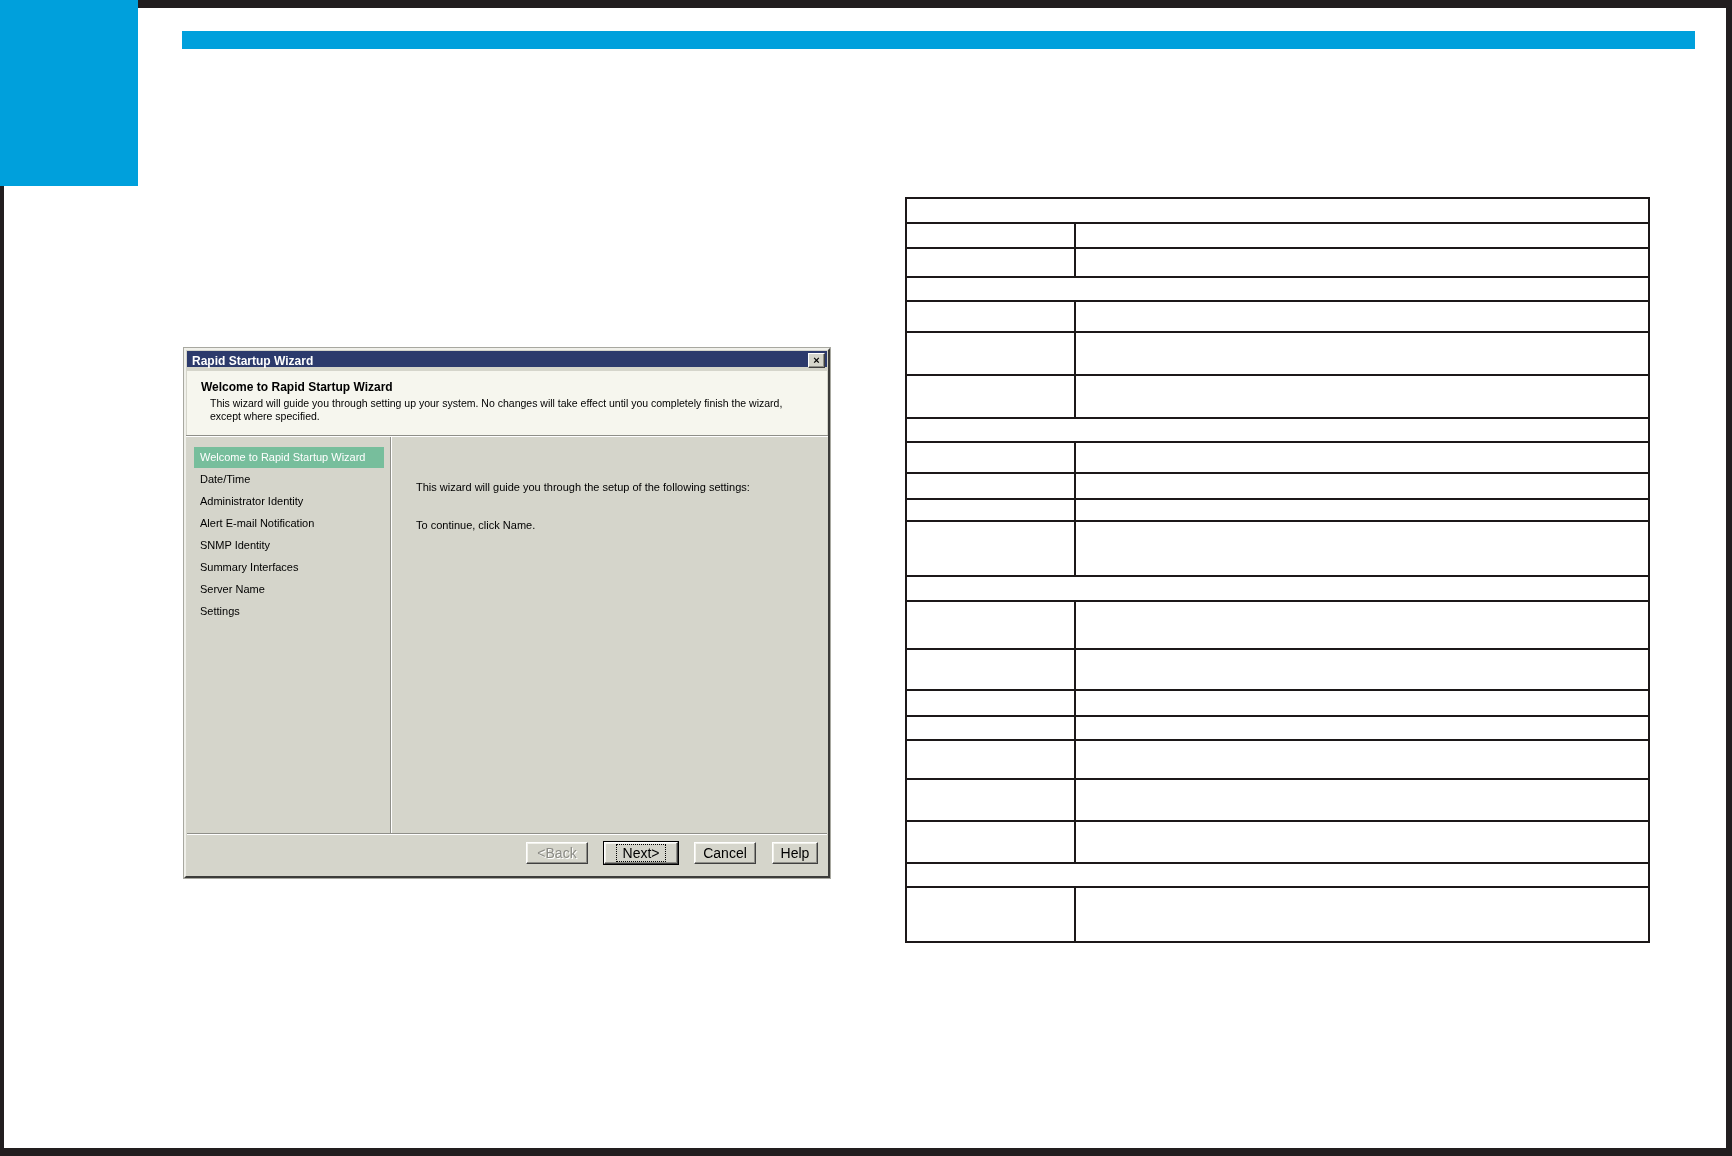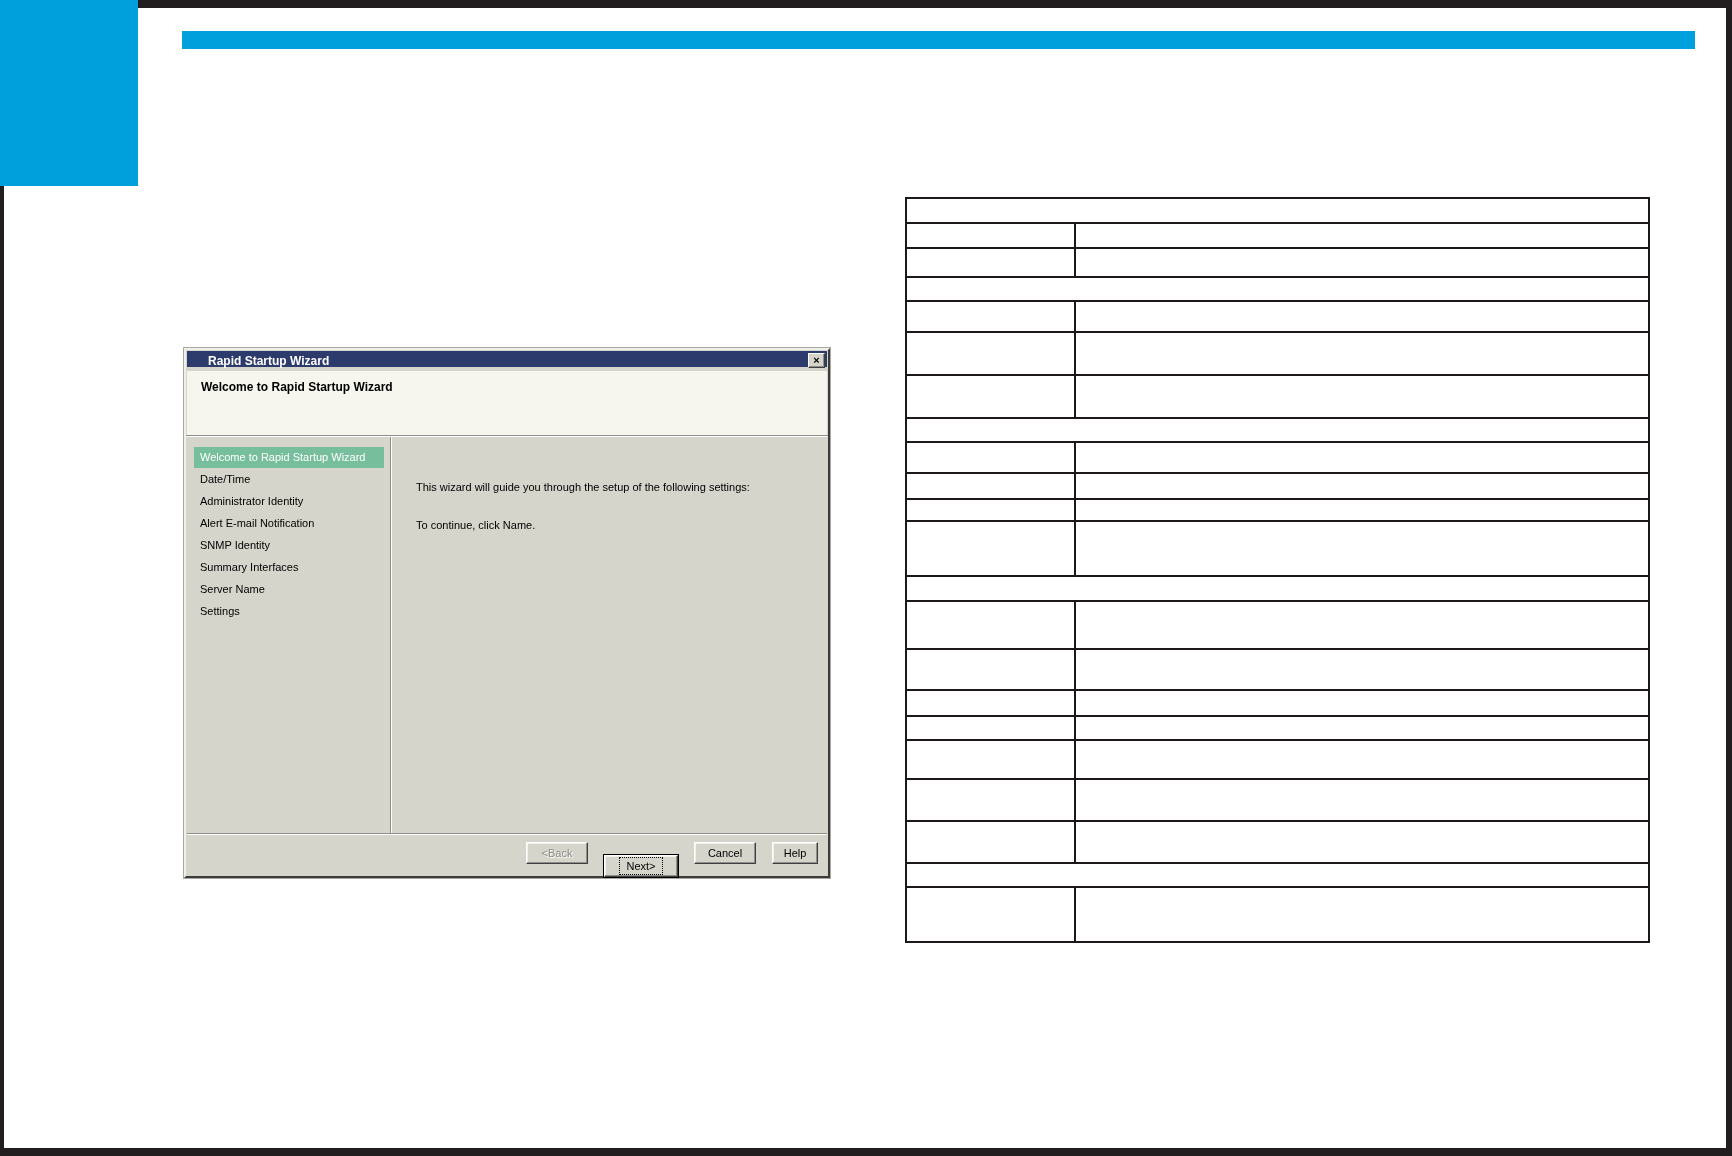--- a/index.html
+++ b/index.html
@@ -16,21 +16,21 @@
   #corner-block { position:absolute; left:0; top:0; width:138px; height:186px; background:var(--blue,#00A0DC); z-index:2; }
   #accent-bar   { position:absolute; left:182px; top:31px; width:1513px; height:18px; background:var(--blue,#00A0DC); }
 
   
   #wizard { position:absolute; left:184px; top:348px; width:646px; height:530px;
             background:var(--face,#D5D5CB); border:2px solid;
             border-color:#F0F0EA #3C3C3A #3C3C3A #F0F0EA;
             box-shadow:0 0 0 1px #A8A8A0; font-size:11px; color:#000; }
   #titlebar { position:absolute; left:1px; top:1px; right:1px; height:16px;
               background:var(--navy,#2C3A6C); color:#FFF; font-weight:bold; font-size:12px;
-              line-height:20px; padding-left:21px; }
+              line-height:20px; padding-left:5px; }
   #close-btn { position:absolute; right:2px; top:2px; width:17px; height:15px;
                background:var(--face,#D5D5CB); border:1px solid; border-color:#FFF #404040 #404040 #FFF;
                box-shadow:inset -1px -1px 0 #8F8F89; font-size:11px; font-weight:bold; color:#000;
                line-height:13px; text-align:center; cursor:default; }
   #wiz-header { position:absolute; left:1px; top:21px; right:1px; height:64px; background:#F6F6EE; }
   #wiz-header .h-title { margin:9px 0 3px 14px; font-size:12px; font-weight:bold; }
   #wiz-header .h-desc  { margin-left:23px; width:582px; font-size:10.5px; line-height:13px; }
   .etch { position:absolute; left:0; right:0; height:2px;
           border-top:1px solid #8F8F89; border-bottom:1px solid #FFFFFF; }
   #etch-header { top:85px; }
@@ -41,25 +41,25 @@
   .nav-item { height:21px; line-height:21px; padding-left:6px; margin-bottom:1px;
               font-size:11px; color:#000; white-space:nowrap; cursor:default; }
   .nav-item.selected { background:var(--green,#77BE9C); color:#FFFFFF; }
   #wiz-content { position:absolute; left:230px; top:131px; right:14px; font-size:11px; line-height:13px; }
   #bullet-list { list-style:none; margin-top:3px; }
   #bullet-list li { line-height:13px; }
   #content-footer { margin-top:25px; }
   #btn-row { position:absolute; right:10px; top:492px; display:flex; gap:16px; }
   .btn { height:22px; background:var(--face,#D5D5CB); border:1px solid; border-color:#FFFFFF #404040 #404040 #FFFFFF;
          box-shadow:inset -1px -1px 0 #8F8F89, inset 1px 1px 0 #F2F2EC;
-         font-family:inherit; font-size:11px; color:#000; text-align:center; cursor:default;
+         font-family:inherit; font-size:14px; color:#000; text-align:center; cursor:default;
          display:flex; align-items:center; justify-content:center; }
   .btn .btn-label { display:inline-block; padding:1px 6px; border:1px dotted transparent; line-height:14px; }
   .btn.w62 { width:62px; } .btn.w74 { width:74px; } .btn.w58 { width:46px; }
-  .btn.default { box-shadow:inset -1px -1px 0 #8F8F89, inset 1px 1px 0 #F2F2EC, 0 0 0 1px #000;margin-top:13px; }
+  .btn.default { box-shadow:inset -1px -1px 0 #8F8F89, inset 1px 1px 0 #F2F2EC, 0 0 0 1px #000; }
   .btn.default .btn-label { border-color:#000; }
   .btn.disabled { color:#8B8B85; text-shadow:1px 1px 0 #FFFFFF; }
 
   
   #summary-table { position:absolute; left:905px; top:197px; border-collapse:collapse; table-layout:fixed; }
   #summary-table td { border:2px solid #1C1819; padding:0; }
 </style>
 </head>
 <body>
 
@@ -73,20 +73,21 @@
   <div id="accent-bar"></div>
 
   <div id="wizard">
     <div id="titlebar">
       <span>Rapid Startup Wizard</span>
       <span id="close-btn"><span>×</span></span>
     </div>
 
     <div id="wiz-header">
       <div class="h-title">Welcome to Rapid Startup Wizard</div>
+      <div class="h-desc">This wizard will guide you through setting up your system.  No changes will take effect until you completely finish the wizard, except where specified.</div>
     </div>
     <div id="etch-header" class="etch"></div>
 
     <div id="nav-list">
         <div class="nav-item selected">Welcome to Rapid Startup Wizard</div>
         <div class="nav-item">Date/Time</div>
         <div class="nav-item">Administrator Identity</div>
         <div class="nav-item">Alert E-mail Notification</div>
         <div class="nav-item">SNMP Identity</div>
         <div class="nav-item">Summary Interfaces</div>

